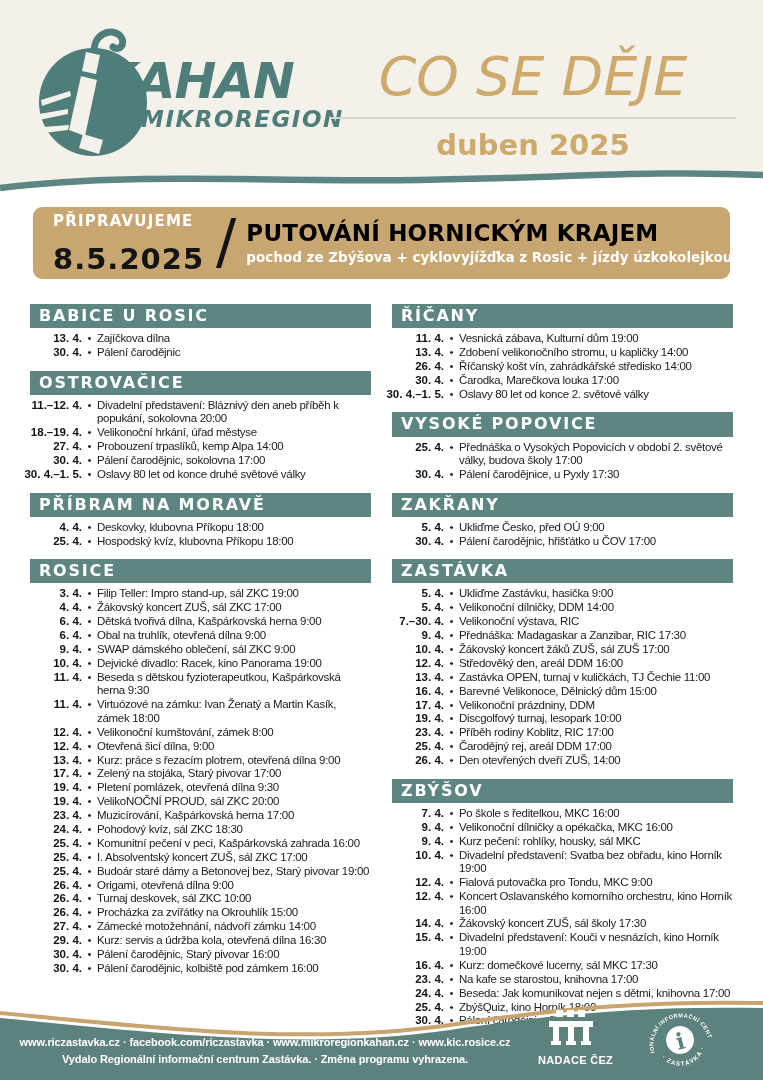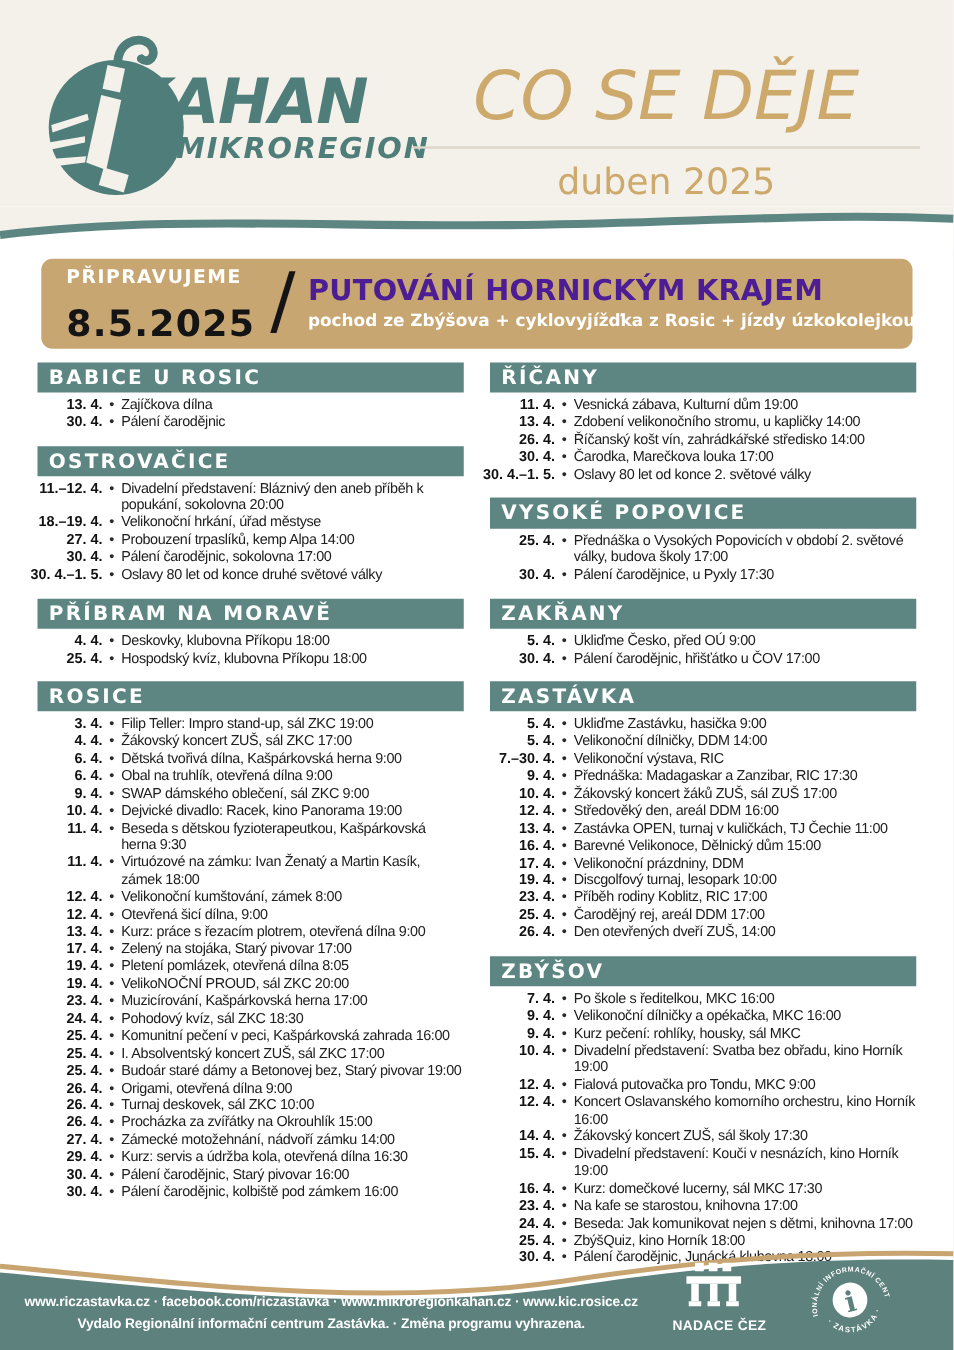--- a/index.html
+++ b/index.html
@@ -18,42 +18,42 @@
   .lamp-svg { position: absolute; left: 0; top: 8px; }
   .logo-words { position: absolute; left: 66px; top: 42px; line-height: 1; }
   .logo-kahan { font-size: 50px; font-weight: bold; font-style: italic;
                 color: var(--teal-dark, #4e7d7a); letter-spacing: -1px; }
   .logo-mikro { font-size: 23px; font-weight: bold; font-style: italic;
                 color: var(--teal-dark, #4e7d7a); letter-spacing: 1.5px; margin: 2px 0 0 42px; text-align: center; }
   .header-title { position: absolute; left: 330px; top: 50px; width: 406px; text-align: center; }
   .header-title .main { font-size: 54px; font-weight: normal; font-style: italic;
                         color: var(--gold, #cda96c); line-height: 1; white-space: nowrap; }
   .header-rule { border: none; border-top: 2px solid #ddd7cb; margin-top: 13px; }
-  .header-month { font-size: 29px; font-weight: normal; color: var(--gold, #cda96c); margin-top: 9px; }
+  .header-month { font-size: 29px; font-weight: bold; color: var(--gold, #cda96c); margin-top: 9px; }
   .wave-top { display: block; width: 763px; height: 36px; }
 
   
   .banner { margin: 6px 33px 0; height: 72px; background: var(--gold-banner, #c8a671);
             border-radius: 9px; display: flex; align-items: center; padding: 0 14px 0 20px; }
   .banner-left { flex: 0 0 auto; }
   .prep-label { color: #ffffff; font-weight: bold; font-size: 15px; letter-spacing: 1.2px; }
   .prep-date { color: #141414; font-weight: bold; font-size: 29px; letter-spacing: 1px;
                line-height: 1; margin-top: 15px; }
   .banner-slash { font-size: 60px; font-weight: 500; color: #141414; line-height: 0.9;
                   margin: 0 10px 4px 12px; flex: 0 0 auto; }
   .banner-right { flex: 1; min-width: 0; }
-  .banner-title { font-size: 23px; font-weight: bold; color: #4c1d95; line-height: 1.05;
+  .banner-title { font-size: 23px; font-weight: bold; color: #000000; line-height: 1.05;
                   letter-spacing: 0.2px; white-space: nowrap; }
   .banner-sub { font-size: 13.5px; font-weight: bold; color: #ffffff; margin-top: 3px; white-space: nowrap; }
 
   
   .columns { display: flex; gap: 21px; padding: 9px 30px 0; }
   .col { width: 341px; flex: 0 0 341px; }
   .section { margin-top: 11px; }
-  .col > .section:first-child { margin-top: 2px; }
+  .col > .section:first-child { margin-top: 16px; }
   .section-header { background: var(--teal, #5d8683); color: #ffffff; font-size: 16px;
                     font-weight: bold; letter-spacing: 1.8px; padding: 2px 9px 3px; line-height: 1.2; }
   .events { margin-top: 4px; }
   .event { display: grid; grid-template-columns: 52px 9px 1fr; column-gap: 3px;
            font-size: 11.5px; line-height: 13.6px; margin-bottom: 0.3px; color: #202020; }
   .event .date { font-weight: bold; color: #121212; white-space: nowrap;
                  justify-self: end; text-align: right; }
   .event .bullet { text-align: center; color: #2a2a2a; }
   .event .text { letter-spacing: -0.3px; }
 
@@ -258,21 +258,21 @@
 
   <div class="event">
     <span class="date">17. 4.</span>
     <span class="bullet">•</span>
     <span class="text">Zelený na stojáka, Starý pivovar 17:00</span>
   </div>
 
   <div class="event">
     <span class="date">19. 4.</span>
     <span class="bullet">•</span>
-    <span class="text">Pletení pomlázek, otevřená dílna 8:05</span>
+    <span class="text">Pletení pomlázek, otevřená dílna 9:30</span>
   </div>
 
   <div class="event">
     <span class="date">19. 4.</span>
     <span class="bullet">•</span>
     <span class="text">VelikoNOČNÍ PROUD, sál ZKC 20:00</span>
   </div>
 
   <div class="event">
     <span class="date">23. 4.</span>

